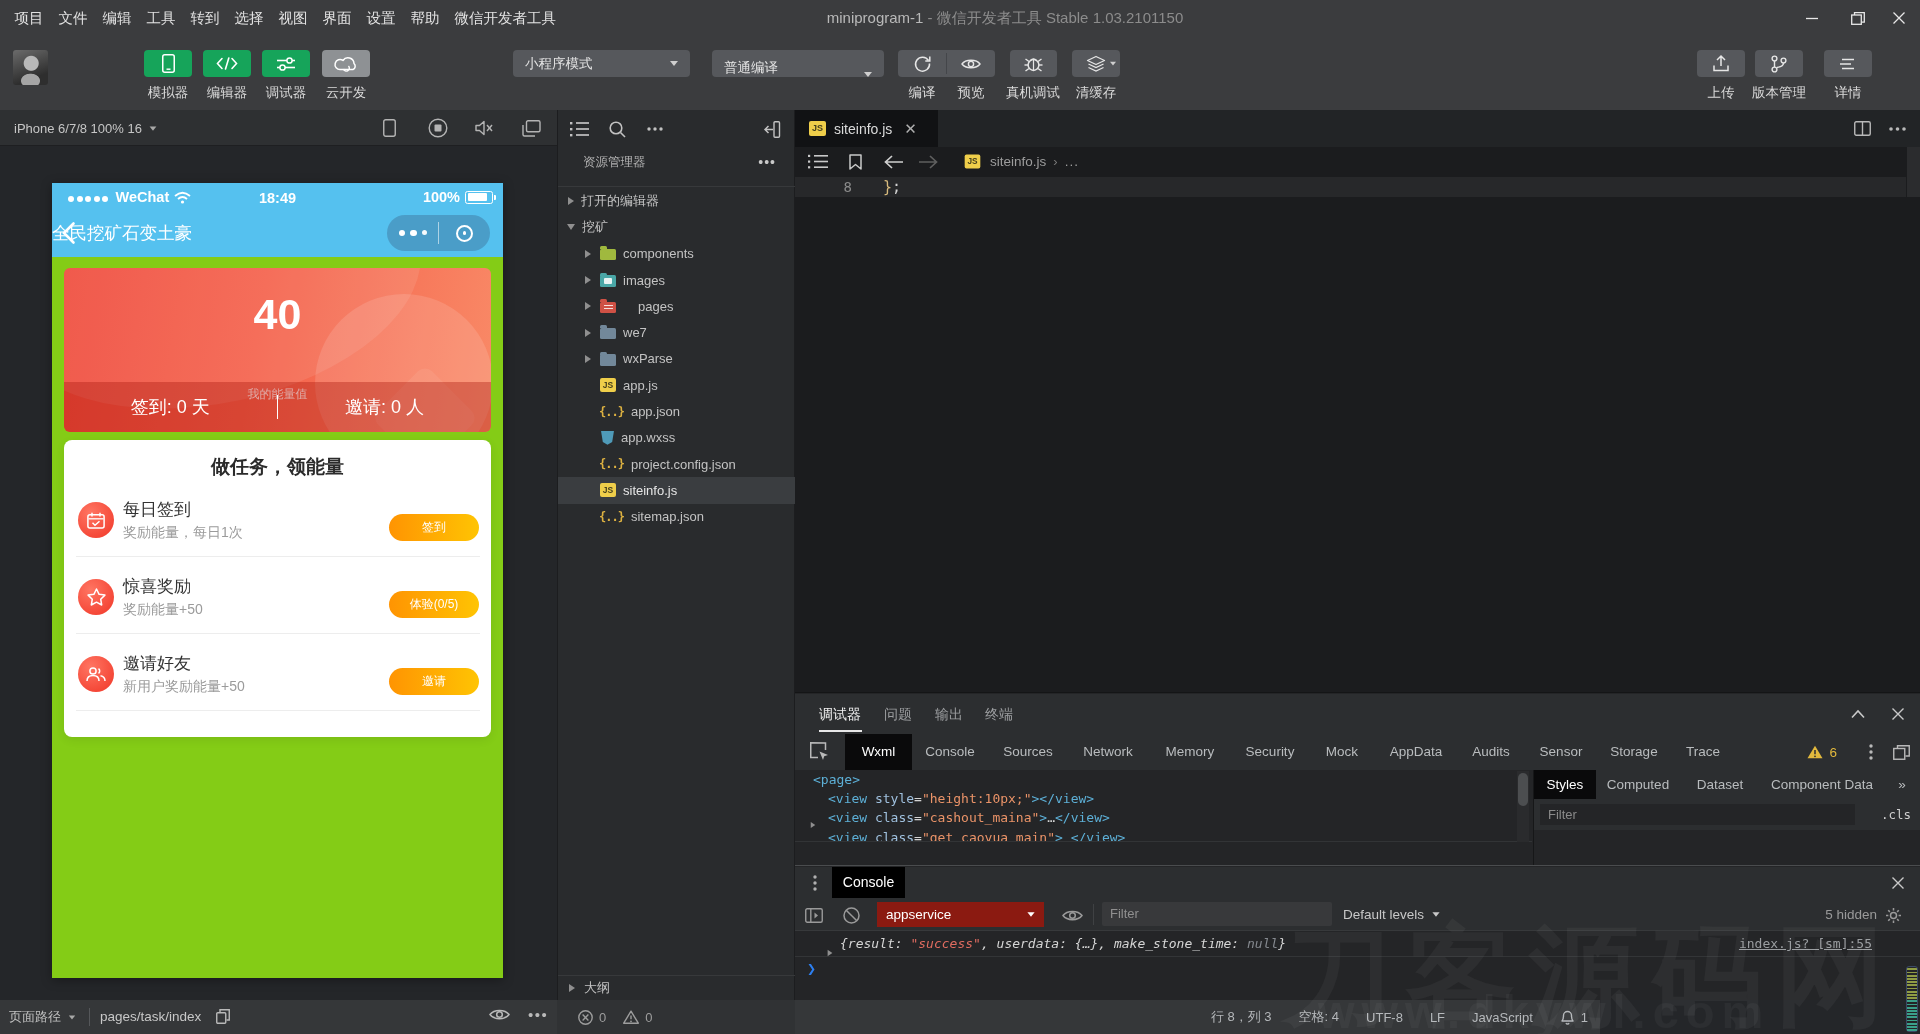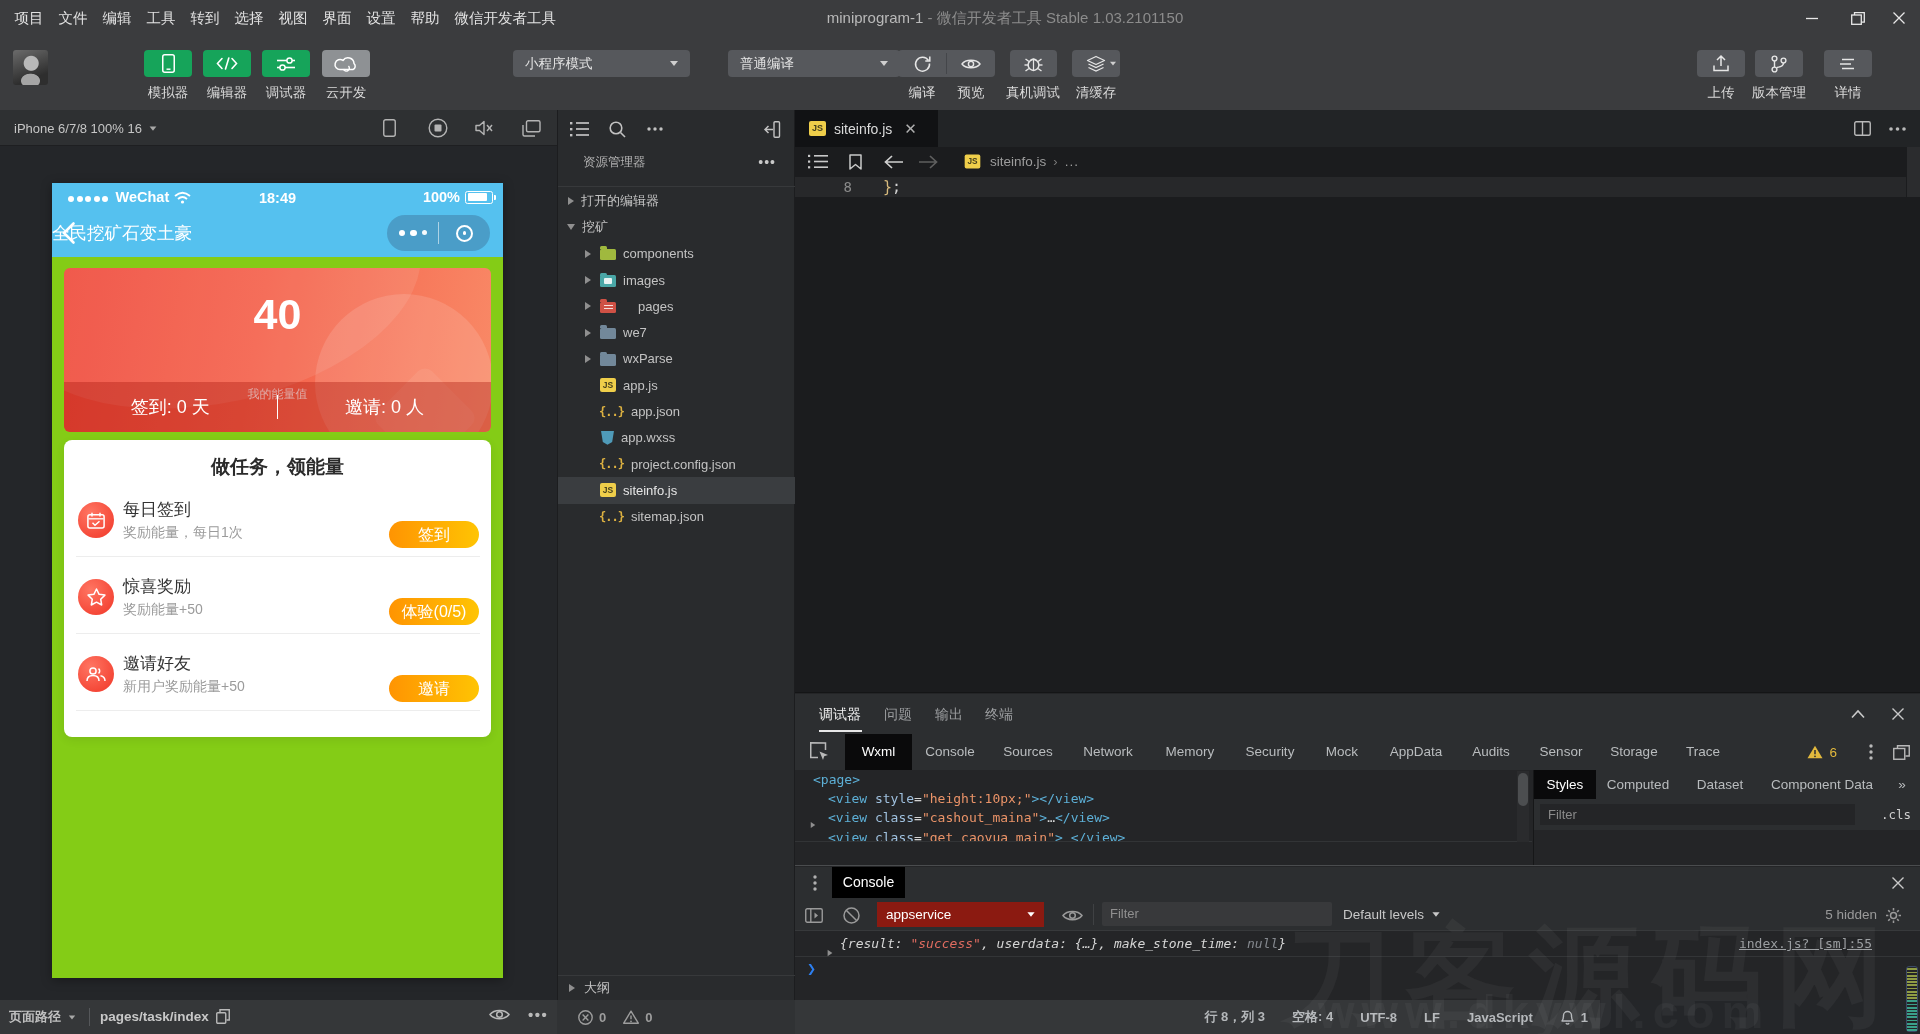--- a/index.html
+++ b/index.html
@@ -75,21 +75,21 @@
   #energy-strip { position:absolute; left:0; top:114px; width:427px; height:50px; background:rgba(172,25,16,.38); display:flex; align-items:center; }
   #energy-strip .half { flex:1; text-align:center; font-size:18px; color:#fff; }
   #energy-strip .sdiv { width:1.5px; height:24px; background:#fff; }
 
   #task-card { position:absolute; left:12px; top:257px; width:427px; height:297px; background:#fff; border-radius:8px; box-shadow:0 3px 10px rgba(0,0,0,.08); }
   #task-title { position:absolute; left:0; top:14px; width:427px; text-align:center; font-size:19px; font-weight:700; color:#2b2b2b; }
   .task-row { position:absolute; left:0; width:427px; height:77px; }
   .task-icon { position:absolute; left:14px; top:0; width:36px; height:36px; border-radius:50%; background:radial-gradient(circle at 35% 30%, #ff7562, #f44636 75%); display:flex; align-items:center; justify-content:center; }
   .task-name { position:absolute; left:59px; top:-4px; font-size:17px; color:#333; }
   .task-desc { position:absolute; left:59px; top:22px; font-size:14px; color:#9b9b9b; }
-  .task-btn { position:absolute; left:325px; top:19px; width:90px; height:27px; border-radius:14px; background:linear-gradient(90deg,#ff9402,#ffc403); color:#fff; font-size:16px; text-align:center; line-height:27px; }
+  .task-btn { position:absolute; left:325px; top:12px; width:90px; height:27px; border-radius:14px; background:linear-gradient(90deg,#ff9402,#ffc403); color:#fff; font-size:12px; text-align:center; line-height:27px; }
   .task-sep { position:absolute; left:12px; width:404px; height:1px; background:#ededed; }
 
   
   #explorer { position:absolute; left:557px; top:110px; width:238px; height:890px; background:#292b2d; border-left:1px solid #1c1d1f; border-right:1px solid #1c1d1f; }
   #exp-icons { position:absolute; left:0; top:0; width:238px; height:36px; }
   #exp-title { position:absolute; left:25px; top:44px; font-size:12.5px; color:#b2b2b2; }
   #exp-title-dots { position:absolute; right:18px; top:44px; color:#c9c9c9; font-size:14px; letter-spacing:1px; }
   #exp-sep { position:absolute; left:0; top:76px; width:238px; height:1px; background:#37393b; }
   #tree { position:absolute; left:0; top:78px; width:238px; }
   .trow { position:relative; width:238px; height:26.3px; display:flex; align-items:center; font-size:13px; color:#c3c3c3; }
@@ -176,21 +176,21 @@
   #con-hidden { position:absolute; right:43px; top:0; height:33px; line-height:33px; color:#9a9a9a; font-size:13.5px; }
   #con-vdiv { position:absolute; left:298px; top:6px; width:1px; height:21px; background:#3f4143; }
   #log-row { position:absolute; left:0; top:65px; width:1125px; height:26px; border-bottom:1px solid #333537; font-family:"DejaVu Sans Mono", monospace; font-style:italic; font-size:13px; line-height:26px; }
   #log-text { position:absolute; left:45px; top:0; white-space:pre; }
   #log-text .seg-plain { color:#d6d6d6;font-style:italic; } #log-text .seg-str { color:#e06c60; } #log-text .seg-null { color:#85898f; }
   #log-arrow { position:absolute; left:32px; top:9px; }
   #log-link { position:absolute; right:48px; top:0; color:#9a9da0; text-decoration:underline; font-style:normal; }
   #con-prompt { position:absolute; left:12px; top:94px; color:#2d7ff0; font-size:15px; font-weight:700; font-family:"DejaVu Sans Mono", monospace; }
 
   
-  #bottombar { position:absolute; left:0; top:1000px; width:1600px; height:34px; background:#353739; z-index:6;font-weight:bold; }
+  #bottombar { position:absolute; left:0; top:1000px; width:1600px; height:34px; background:#353739; z-index:6; }
   #bb-sim { position:absolute; left:0; top:0; width:557px; height:34px; }
   #bb-path-label { position:absolute; left:9px; top:0; height:34px; display:flex; align-items:center; gap:7px; font-size:13px; color:#c0c0c0; }
   #bb-path-label .caret { transform:scale(.8); border-top-color:#a8a8a8; }
   #bb-vdiv { position:absolute; left:89px; top:8px; width:1px; height:18px; background:#55575a; }
   #bb-path { position:absolute; left:100px; top:0; height:34px; line-height:34px; font-size:13.5px; color:#c8c8c8; }
   #bb-copy { position:absolute; left:216px; top:9px; }
   #bb-eye { position:absolute; left:489px; top:7px; }
   #bb-dots { position:absolute; left:528px; top:0; height:34px; line-height:30px; color:#b9b9b9; font-size:15px; letter-spacing:1.5px; }
   #bb-exp { position:absolute; left:557px; top:0; width:238px; height:34px; background:#303234; display:flex; align-items:center; gap:5px; padding-left:21px; color:#9d9d9d; font-size:13px; }
   #bb-exp svg { margin-right:1px; }
@@ -280,21 +280,21 @@
       <path d="M6.5 13.5 A5 5 0 1 1 9 4.5 A6 6 0 0 1 20 7.5 A3.6 3.6 0 0 1 19 13.5 Z" fill="none" stroke="#fff" stroke-width="1.5" stroke-linejoin="round"></path>
       <path d="M9.5 13 A3 3 0 1 0 14.5 10" fill="none" stroke="#fff" stroke-width="1.4"></path>
     </svg>
   </div>
   <div class="tlabel" style="left:306px;">云开发</div>
 
   <div class="tselect" style="left:513px; width:177px;">
     <span>小程序模式</span>
     <span class="caret"></span>
   </div>
-  <div class="tselect" style="left:728px; width:172px;">
+  <div class="tselect" style="left:712px; width:172px;align-items:flex-end;">
     <span>普通编译</span>
     <span class="caret"></span>
   </div>
 
   <div id="compile-group">
     <div class="half">
       <svg width="17" height="17">
         <path d="M14.5 5.5 A7 7 0 1 0 15.5 8.5" fill="none" stroke="#e6e6e6" stroke-width="1.5"></path>
         <path d="M15.8 1.5 L15.8 6 L11.3 6" fill="none" stroke="#e6e6e6" stroke-width="1.5"></path>
       </svg>

